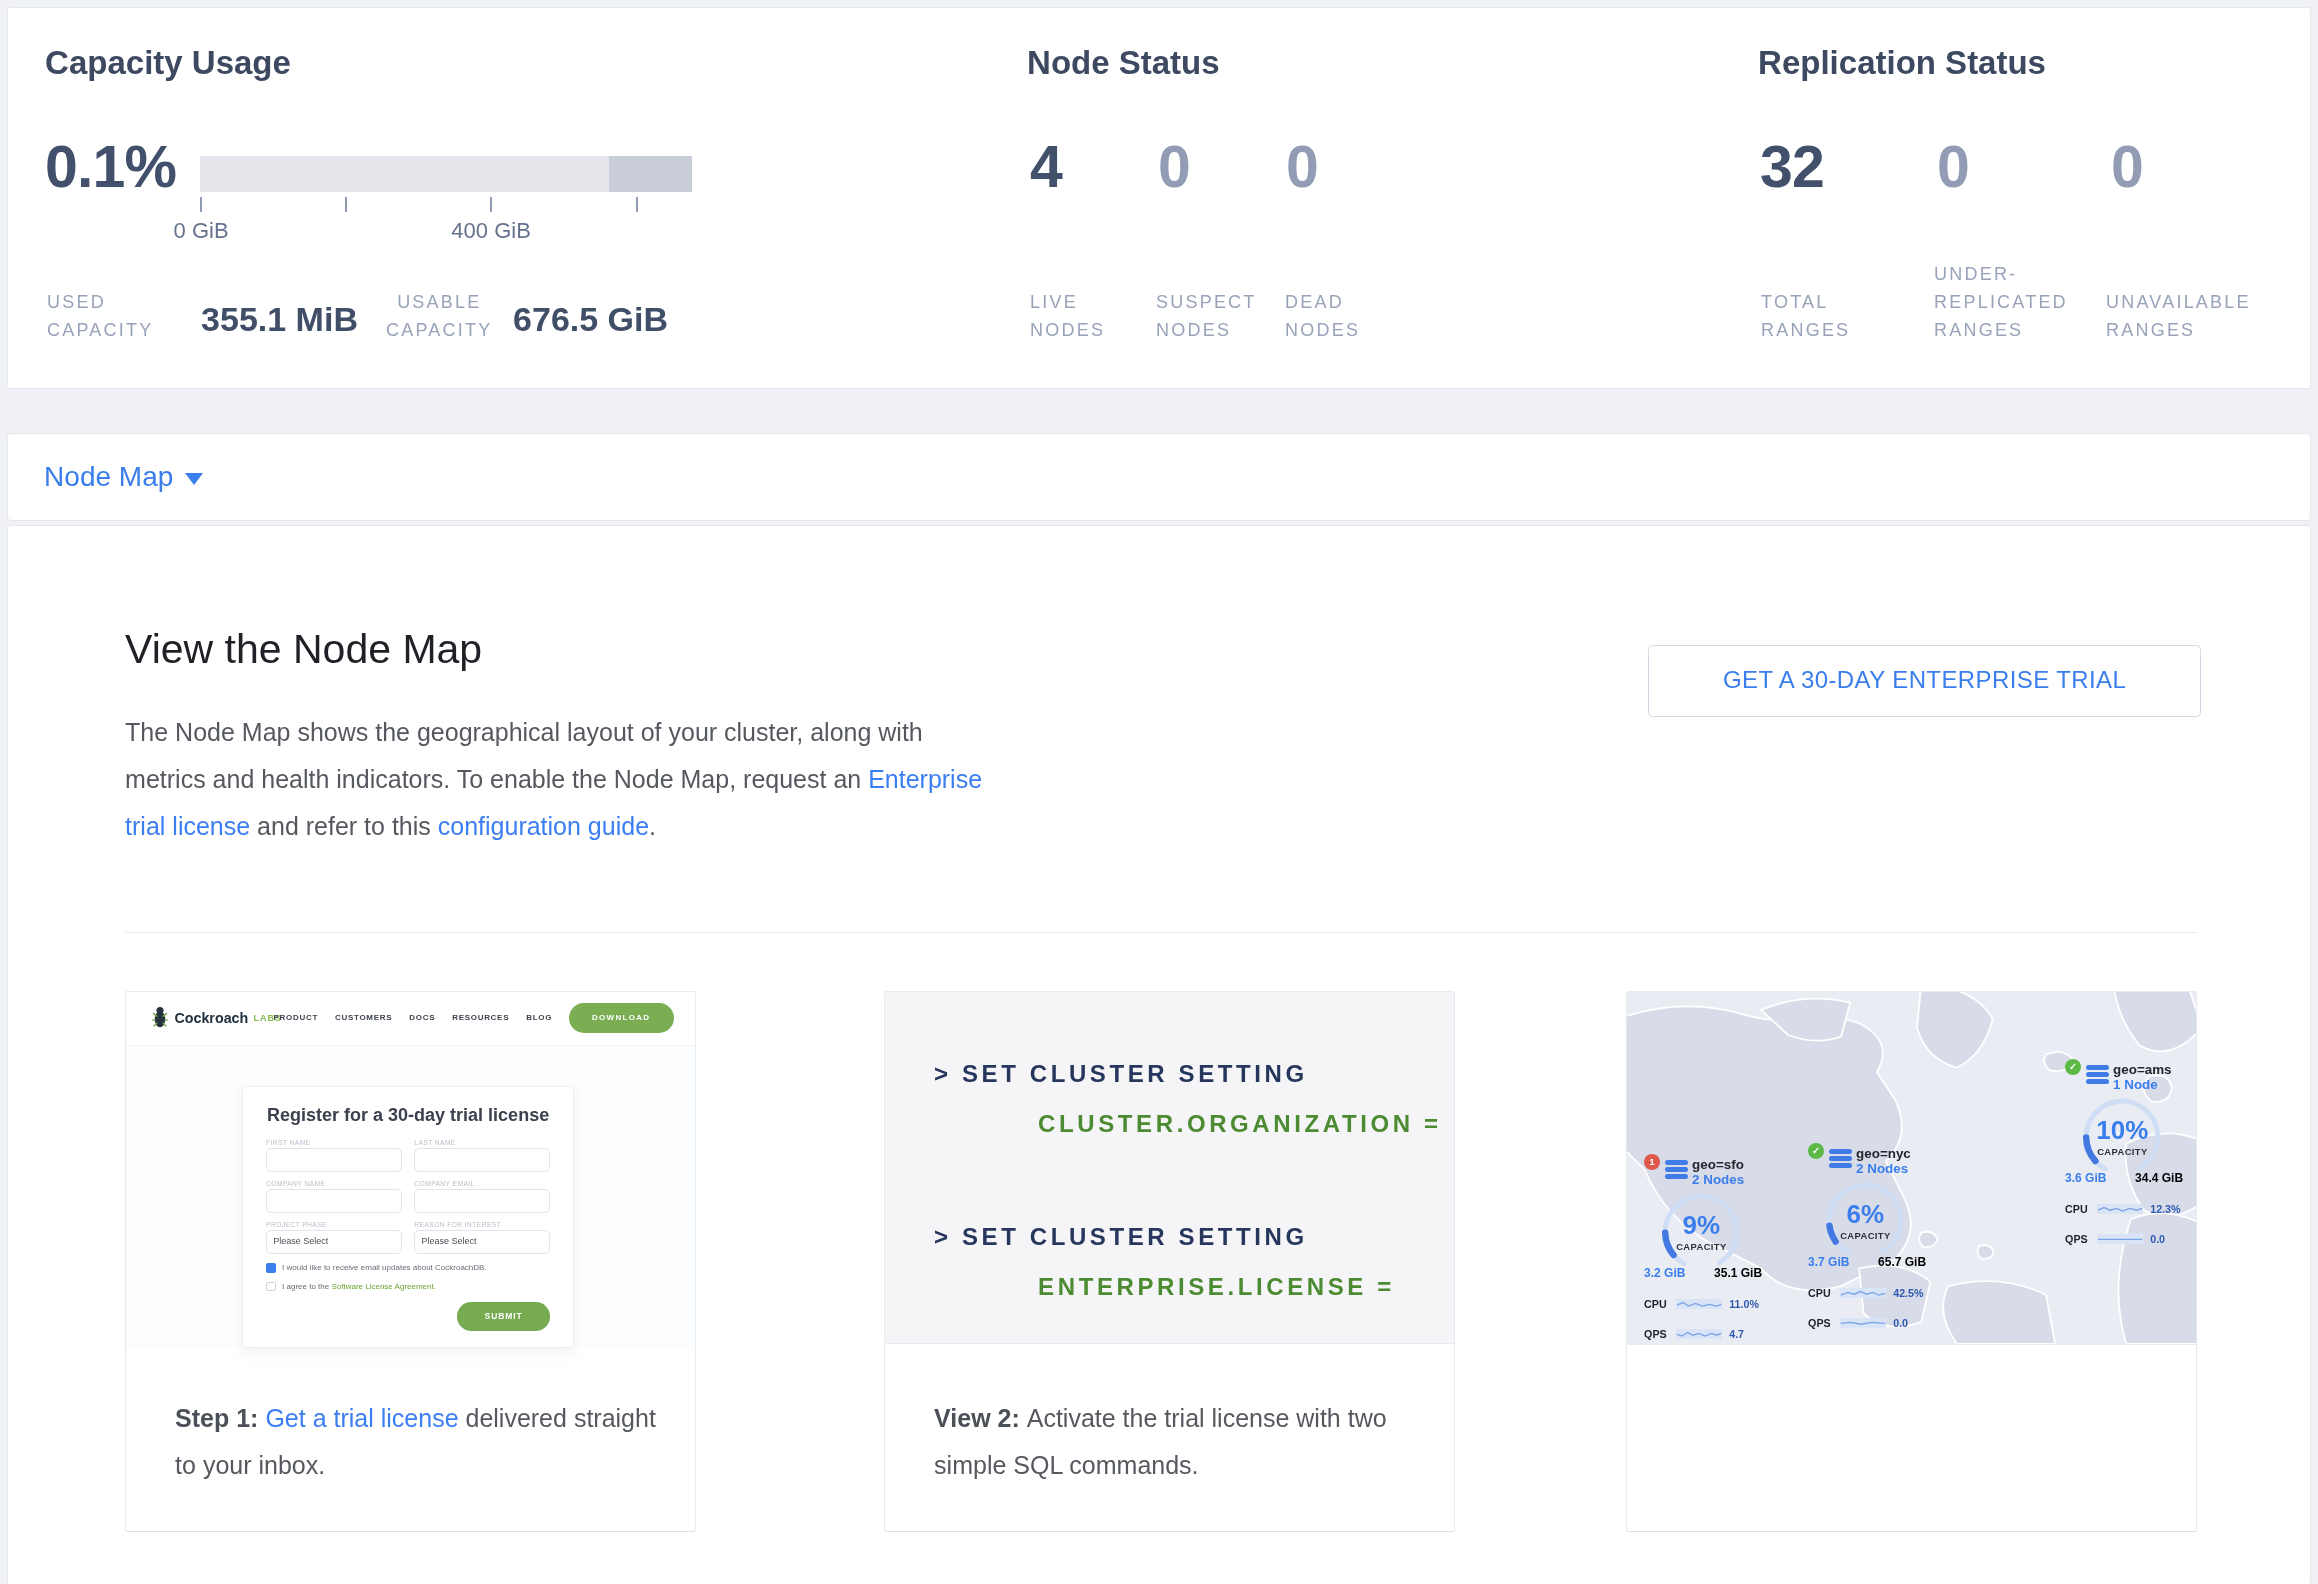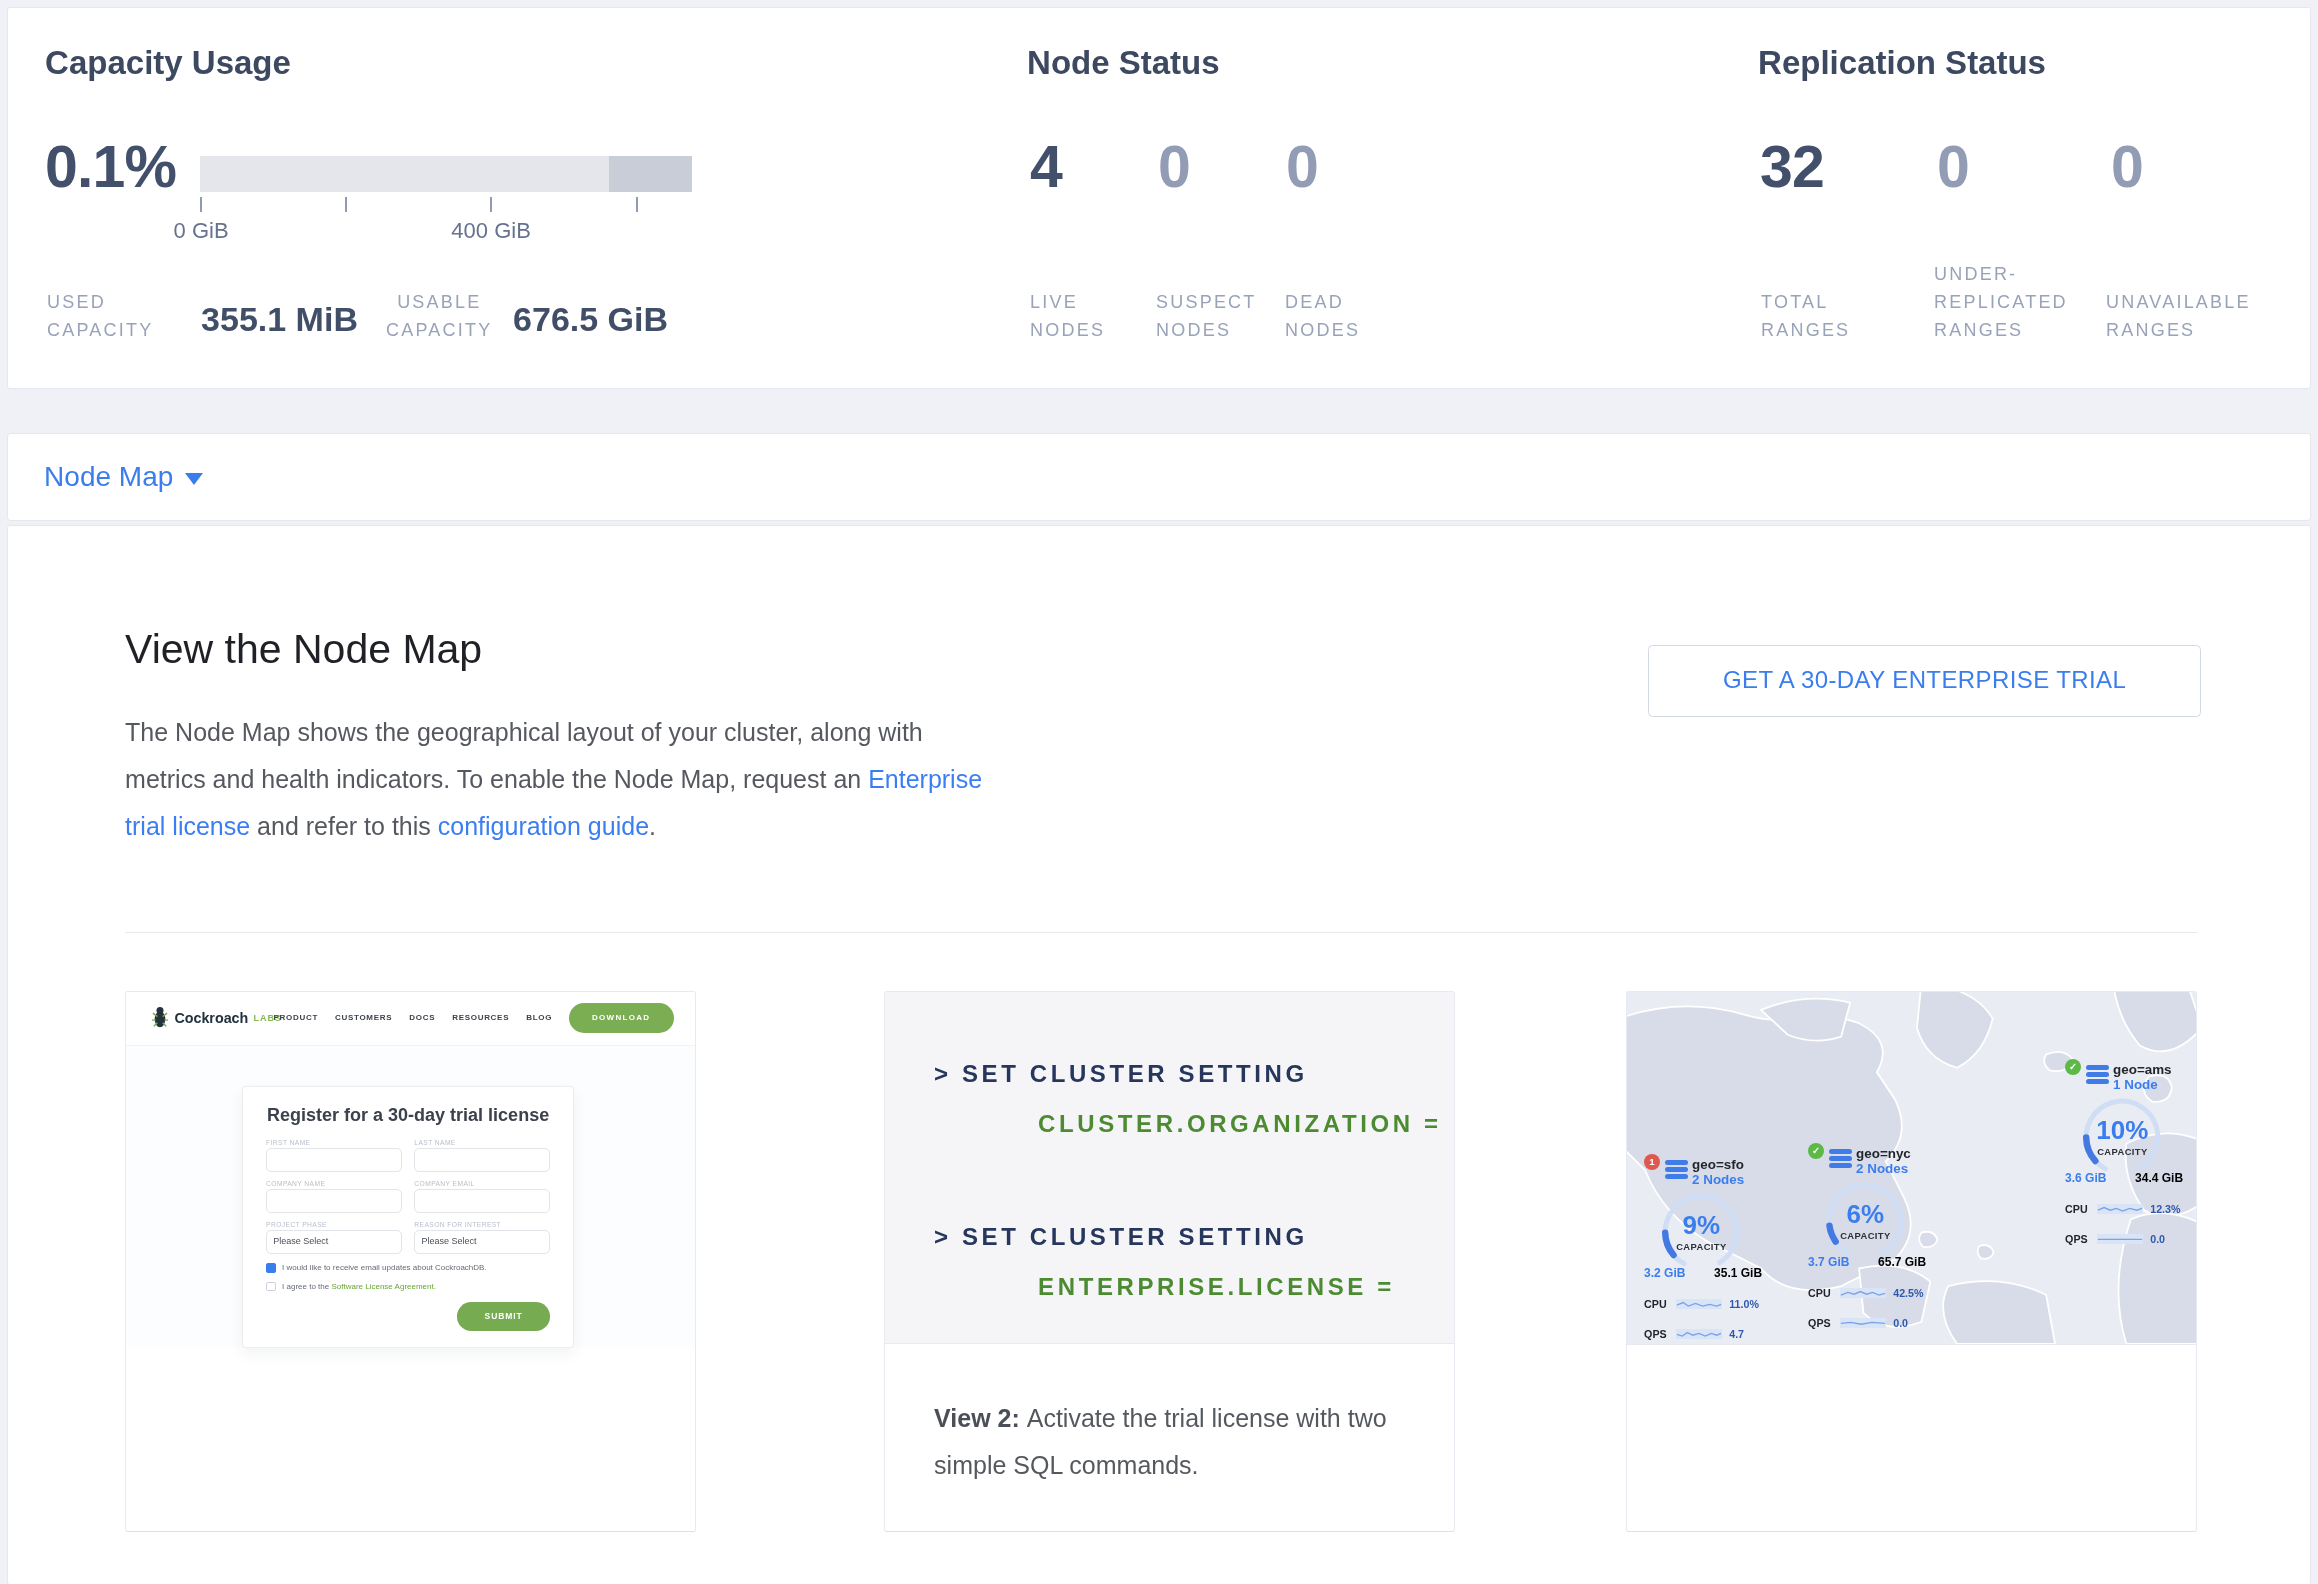--- a/index.html
+++ b/index.html
@@ -199,20 +199,23 @@
             <span class="box on" data-interactable="false"></span>
             <span class="ct" data-interactable="false">I would like to receive email updates about CockroachDB.</span>
           </div>
         <div class="chk">
             <span class="box" data-interactable="false"></span>
             <span class="ct" data-interactable="false"><span>I agree to the </span><a>Software License Agreement.</a></span>
           </div>
         <div class="submit-row"><span class="submit-pill" data-interactable="false">SUBMIT</span></div>
       </div>
     </div>
+    <div class="cap" data-interactable="false">
+      <b data-interactable="false">Step 1: </b><a data-interactable="true">Get a trial license</a><span data-interactable="false"> delivered straight to your inbox.</span>
+    </div>
   </div>
 
   <div class="card" id="card2" data-interactable="false">
     <div class="code" data-interactable="false">
       <div class="code-line" data-interactable="false">&gt; SET CLUSTER SETTING</div>
       <div class="code-line code-arg" data-interactable="false">CLUSTER.ORGANIZATION =</div>
       <div class="code-gap"></div>
       <div class="code-line" data-interactable="false">&gt; SET CLUSTER SETTING</div>
       <div class="code-line code-arg" data-interactable="false">ENTERPRISE.LICENSE =</div>
     </div>

